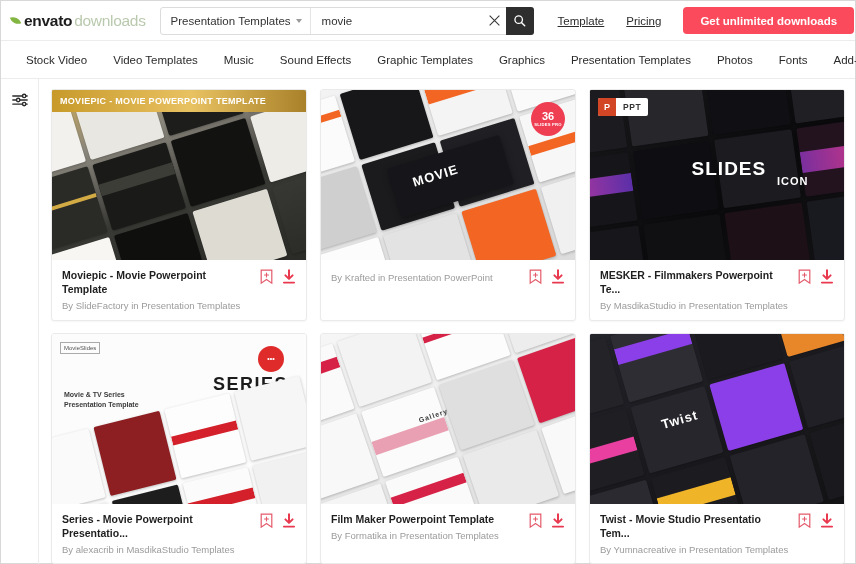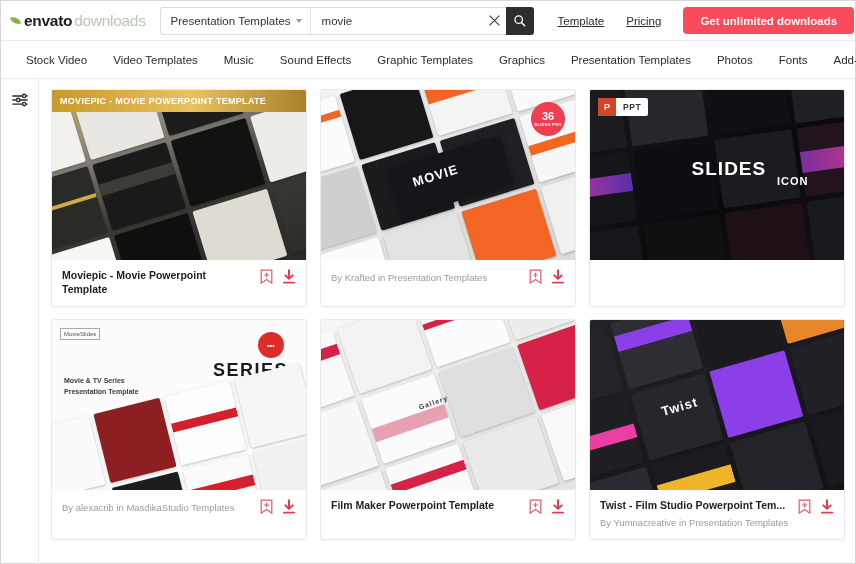--- a/index.html
+++ b/index.html
@@ -204,20 +204,21 @@
             <div class="sl" style="background:#dedbd3;"></div>
             <div class="sl" style="background:#26262300;"></div>
           </div>
           <div class="ribbon">
             <span>MOVIEPIC - MOVIE POWERPOINT TEMPLATE</span>
           </div>
         </div>
         <div class="meta">
           <div class="meta-text">
             <div class="t-title">Moviepic - Movie Powerpoint Template</div>
+            <div class="t-sub">By SlideFactory in Presentation Templates</div>
           </div>
           <div class="acts">
             <span class="act">
               <svg width="13" height="16" viewBox="0 0 13 16">
                 <path d="M1.2 1.2h10.6v13L6.5 10.6 1.2 14.2z" fill="none" stroke="#e45a6a" stroke-width="1.2"></path>
                 <path d="M6.5 4v4M4.5 6h4" stroke="#e45a6a" stroke-width="1.1" stroke-linecap="round"></path>
               </svg>
             </span>
             <span class="act">
               <svg width="14" height="16" viewBox="0 0 14 16">
@@ -254,21 +255,21 @@
           </div>
           <div style="position:absolute;left:28%;top:36%;width:46%;height:30%;background:#16161a;border-radius:2px;transform:rotate(-17deg);box-shadow:0 2px 6px rgba(0,0,0,.35);"></div>
           <span class="bigword" style="left:36%;top:46%;font-size:13px;transform:rotate(-17deg);">MOVIE</span>
           <div class="badge-round" style="right:10px;top:12px;background:#ef3d52;">
             <span style="font-size:11px;">36</span>
             <span style="font-size:4.2px;margin-top:1px;letter-spacing:.2px;">SLIDES PRO</span>
           </div>
         </div>
         <div class="meta">
           <div class="meta-text">
-            <div class="t-sub">By Krafted in Presentation Templates</div>
+            <div class="t-sub">By Krafted in Presentation PowerPoint</div>
           </div>
           <div class="acts">
             <span class="act">
               <svg width="13" height="16" viewBox="0 0 13 16">
                 <path d="M1.2 1.2h10.6v13L6.5 10.6 1.2 14.2z" fill="none" stroke="#e45a6a" stroke-width="1.2"></path>
                 <path d="M6.5 4v4M4.5 6h4" stroke="#e45a6a" stroke-width="1.1" stroke-linecap="round"></path>
               </svg>
             </span>
             <span class="act">
               <svg width="14" height="16" viewBox="0 0 14 16">
@@ -299,20 +300,40 @@
             <div class="sl" style="background:#17171b;"></div>
             <div class="sl" style="background:#101013;"></div>
             <div class="sl" style="background:#1d1016;"></div>
             <div class="sl" style="background:#191920;"></div>
           </div>
           <span class="bigword" style="left:40%;top:40%;font-size:19px;">SLIDES</span>
           <span class="bigword" style="right:14%;top:50%;font-size:11px;">ICON</span>
           <div class="ppt-badge">
             <span class="sq">P</span>
             <span class="tx">PPT</span>
+          </div>
+        </div>
+        <div class="meta">
+          <div class="meta-text">
+            <div class="t-title">MESKER - Filmmakers Powerpoint Te...</div>
+            <div class="t-sub">By MasdikaStudio in Presentation Templates</div>
+          </div>
+          <div class="acts">
+            <span class="act">
+              <svg width="13" height="16" viewBox="0 0 13 16">
+                <path d="M1.2 1.2h10.6v13L6.5 10.6 1.2 14.2z" fill="none" stroke="#e45a6a" stroke-width="1.2"></path>
+                <path d="M6.5 4v4M4.5 6h4" stroke="#e45a6a" stroke-width="1.1" stroke-linecap="round"></path>
+              </svg>
+            </span>
+            <span class="act">
+              <svg width="14" height="16" viewBox="0 0 14 16">
+                <path d="M7 1.3v7.4M3.4 6.4L7 9.9l3.6-3.5" stroke="#e8394f" stroke-width="2" fill="none" stroke-linecap="round" stroke-linejoin="round"></path>
+                <path d="M1.8 13.6h10.4" stroke="#e8394f" stroke-width="1.7" stroke-linecap="round"></path>
+              </svg>
+            </span>
           </div>
         </div>
       </div>
 
       <div class="card">
         <div class="thumb" style="background:#fbfbfb;">
           <div style="position:absolute;inset:0;background:#fcfcfc;"></div>
           <div style="position:absolute;left:8px;top:8px;font-size:6px;color:#555;border:1px solid #aaa;padding:2px 3px;">MovieSlides</div>
           <div class="badge-round" style="right:22px;top:12px;background:#e02b2b;width:26px;height:26px;font-size:7px;">•••</div>
           <div class="bigword" style="right:18px;top:40px;color:#1c1c1c;font-size:18px;letter-spacing:1.5px;">SERIES</div>
@@ -327,20 +348,21 @@
             <div class="sl" style="background:#efefef;"></div>
             <div class="sl" style="background:#1d1d1d;"></div>
             <div class="sl" style="background:#fbfbfb;">
                 <div class="band" style="top:30%;height:16%;background:#d3202a;"></div>
               </div>
             <div class="sl" style="background:#f1f1f1;"></div>
           </div>
         </div>
         <div class="meta">
           <div class="meta-text">
+            <div class="t-title">Series - Movie Powerpoint Presentatio...</div>
             <div class="t-sub">By alexacrib in MasdikaStudio Templates</div>
           </div>
           <div class="acts">
             <span class="act">
               <svg width="13" height="16" viewBox="0 0 13 16">
                 <path d="M1.2 1.2h10.6v13L6.5 10.6 1.2 14.2z" fill="none" stroke="#e45a6a" stroke-width="1.2"></path>
                 <path d="M6.5 4v4M4.5 6h4" stroke="#e45a6a" stroke-width="1.1" stroke-linecap="round"></path>
               </svg>
             </span>
             <span class="act">
@@ -376,20 +398,21 @@
                 <div class="band" style="top:24%;height:14%;background:#d62246;"></div>
               </div>
             <div class="sl" style="background:#eaeaea;"></div>
             <div class="sl" style="background:#f9f9f9;"></div>
           </div>
           <span class="bigword" style="left:38%;top:46%;color:#3a3a3a;font-size:7px;transform:rotate(-19deg);">Gallery</span>
         </div>
         <div class="meta">
           <div class="meta-text">
             <div class="t-title">Film Maker Powerpoint Template</div>
+            <div class="t-sub">By Formatika in Presentation Templates</div>
           </div>
           <div class="acts">
             <span class="act">
               <svg width="13" height="16" viewBox="0 0 13 16">
                 <path d="M1.2 1.2h10.6v13L6.5 10.6 1.2 14.2z" fill="none" stroke="#e45a6a" stroke-width="1.2"></path>
                 <path d="M6.5 4v4M4.5 6h4" stroke="#e45a6a" stroke-width="1.1" stroke-linecap="round"></path>
               </svg>
             </span>
             <span class="act">
               <svg width="14" height="16" viewBox="0 0 14 16">
@@ -421,21 +444,21 @@
             <div class="sl" style="background:#1c1c20;">
                 <div class="band" style="top:30%;height:26%;background:#f0b429;"></div>
               </div>
             <div class="sl" style="background:#232329;"></div>
             <div class="sl" style="background:#1a1a1e;"></div>
           </div>
           <span class="bigword" style="left:28%;top:46%;font-size:13px;transform:rotate(-16deg);">Twist</span>
         </div>
         <div class="meta">
           <div class="meta-text">
-            <div class="t-title">Twist - Film Studio Powerpoint Tem...</div>
+            <div class="t-title">Twist - Movie Studio Presentatio Tem...</div>
             <div class="t-sub">By Yumnacreative in Presentation Templates</div>
           </div>
           <div class="acts">
             <span class="act">
               <svg width="13" height="16" viewBox="0 0 13 16">
                 <path d="M1.2 1.2h10.6v13L6.5 10.6 1.2 14.2z" fill="none" stroke="#e45a6a" stroke-width="1.2"></path>
                 <path d="M6.5 4v4M4.5 6h4" stroke="#e45a6a" stroke-width="1.1" stroke-linecap="round"></path>
               </svg>
             </span>
             <span class="act">

